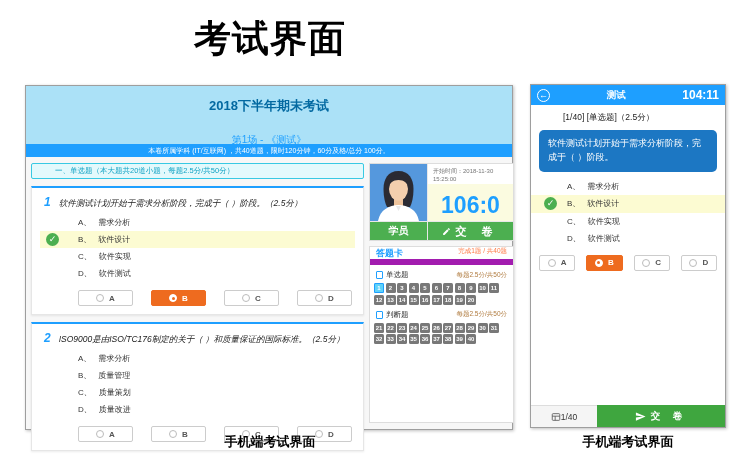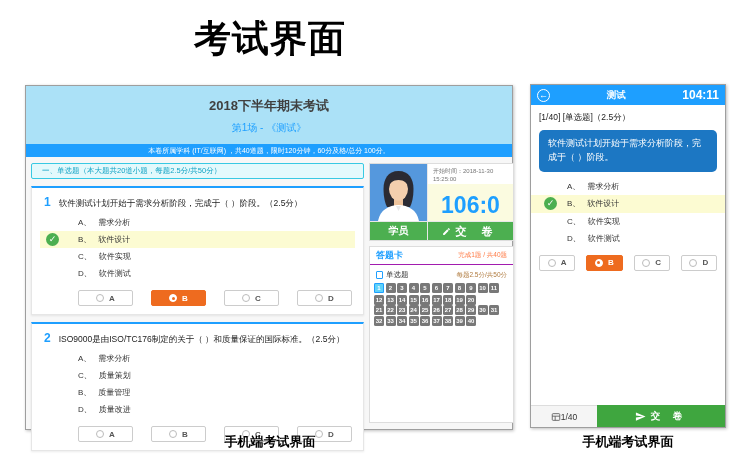--- a/index.html
+++ b/index.html
@@ -7,30 +7,30 @@
   .canvas { position:relative; width:750px; height:468px; background:#fff; overflow:hidden; }
 
   
   .page-title { position:absolute; left:25px; top:14px; width:490px; text-align:center;
     font-size:37px; font-weight:bold; color:#000; letter-spacing:1px; }
 
   
   .desktop { position:absolute; left:25px; top:85px; width:488px; height:345px;
     border:1px solid #9e9e9e; background:#f7f7f7; box-shadow:1px 1px 3px rgba(0,0,0,.25); }
   .d-header { height:58px; background:#abe1f7; text-align:center; padding-top:11px; }
-  .d-title { font-size:13px; font-weight:bold; color:#404040; }
-  .d-sub { font-size:10px; color:#1E9FFF; margin-top:6px; }
+  .d-title { font-size:13px; font-weight:bold; color:#0369a1; }
+  .d-sub { font-size:10px; color:#1E9FFF; margin-top:18px; }
   .d-banner { height:13px; background:#1E9FFF; color:#fff; font-size:7px; line-height:13px; text-align:center; }
   .d-body { position:relative; height:272px; padding:5px 4px; }
   .d-questions { position:absolute; left:5px; top:6px; width:333px; }
   .d-section-header { height:16px; line-height:14px; font-size:7.5px; color:#12a3c4;
-    background:#e3f9fc; border:1px solid #38c9e3; border-radius:2px; padding-left:10px; }
+    background:#e3f9fc; border:1px solid #38c9e3; border-radius:2px; padding-left:23px; }
   .qcard { margin-top:7px; background:#fff; border:1px solid #e6e6e6; border-top:2px solid #1E9FFF;
     box-shadow:0 1px 2px rgba(0,0,0,.08); padding:7px 8px 8px; }
-  .qhead { font-size:8.5px; color:#222; margin-bottom:4px; }
+  .qhead { font-size:8.5px; color:#222; margin-bottom:4px;font-style:italic; }
   .qnum { color:#1E9FFF; font-weight:bold; font-size:12px; margin:0 8px 0 4px; }
   .opt { position:relative; height:17px; line-height:17px; font-size:8px; color:#333; padding-left:38px; }
   .opt.sel { background:#fcfbd2; }
   .check { position:absolute; left:6px; top:2px; width:13px; height:13px; border-radius:50%;
     background:#4CAF50; color:#fff; font-size:9px; line-height:13px; text-align:center; font-weight:bold; }
   .olabel { margin-right:7px; }
   .btnrow { margin:8px 0 0 38px; display:flex; gap:18px; }
   .abtn { width:55px; height:16px; border:1px solid #ccc; background:#fff; border-radius:2px;
     font-size:8px; font-weight:bold; color:#555; display:flex; align-items:center; justify-content:center; gap:5px; cursor:pointer;
     font-family:"Liberation Sans",sans-serif; }
@@ -46,42 +46,42 @@
   .photo { width:57px; height:57px; background:#4a90d9; }
   .info-right { background:#fff; display:flex; flex-direction:column; }
   .start-time { font-size:6px; color:#777; padding:3px 0 2px 5px; background:#fff; }
   .timer { flex:1; background:#fbfbe0; color:#1E9FFF; font-size:23px; font-weight:bold;
     text-align:center; line-height:42px; overflow:hidden; }
   .role { background:#4CAF50; color:#fff; font-size:10px; font-weight:bold; text-align:center; line-height:18px; }
   .submit { background:#4CAF50; border:none; color:#fff; font-size:11px; font-weight:bold;
     letter-spacing:6px; display:flex; align-items:center; justify-content:center; gap:4px; cursor:pointer;
     font-family:"Liberation Sans",sans-serif; }
   .card-box { margin-top:5px; background:#fff; border:1px solid #ddd; flex:1; }
-  .card-header { height:18px; border-bottom:1px solid #a21caf; display:flex; align-items:center; justify-content:space-between; padding:0 6px;gap:9px; }
+  .card-header { height:18px; border-bottom:6px solid #a21caf; display:flex; justify-content:space-between; padding:0 6px;gap:9px; }
   .card-title { font-size:9px; font-weight:bold; color:#1E9FFF; }
   .card-progress { font-size:6.5px; color:#ff7a45; }
   .secrow { display:flex; align-items:center; justify-content:space-between; padding:5px 6px 3px; }
   .secname { font-size:7.5px; color:#333; display:flex; align-items:center; gap:3px; }
   .docicon { display:inline-block; width:7px; height:8px; border:1px solid #1E9FFF; border-radius:1px; }
   .secscore { font-size:6.5px; color:#b07b3f; }
   .tilegrid { display:flex; flex-wrap:wrap; gap:1.5px; padding:0 4px; }
   .tile { width:10px; height:10px; background:#787878; color:#fff; font-size:6px; font-weight:bold;
     line-height:10px; text-align:center; border-radius:1.5px; cursor:pointer; }
   .tile.active { background:#5fd2f9; box-shadow:inset 0 0 0 1px #1E9FFF; }
 
   
   .mobile { position:absolute; left:530px; top:84px; width:196px; height:344px;
     border:1px solid #9e9e9e; background:#fff; display:flex; flex-direction:column;
     box-shadow:1px 1px 3px rgba(0,0,0,.25); }
   .m-header { height:20px; background:#1E9FFF; color:#fff; display:flex; align-items:center; padding:0 6px; flex:0 0 auto; }
   .mback { width:13px; height:13px; border:1.5px solid #fff; border-radius:50%; color:#fff;
     font-size:9px; line-height:10px; text-align:center; cursor:pointer; }
   .m-title { flex:1; text-align:center; font-size:9.5px; font-weight:bold; }
   .m-timer { font-size:12px; font-weight:bold; }
-  .m-meta { padding:7px 8px 0; font-size:8.5px; color:#222; }
+  .m-meta { padding:7px 8px 0; font-size:8.5px; color:#222;margin-left:24px; }
   .m-question { margin:6px 8px; background:#1c77c3; color:#fff; border-radius:5px;
     padding:7px 9px; font-size:9px; line-height:1.55; }
   .m-opt { position:relative; height:17.5px; line-height:17.5px; font-size:8px; color:#333; padding-left:36px; }
   .m-opt.sel { background:#fcfbd2; }
   .m-opt .check { left:13px; }
   .m-btnrow { margin:7px 8px; display:flex; gap:11px; }
   .m-btnrow .abtn { width:38px; }
   .m-spacer { flex:1; }
   .m-bottom { height:22px; display:flex; flex:0 0 auto; }
   .m-progress { width:66px; background:#f5f5f5; border-top:1px solid #ddd; display:flex;
@@ -122,22 +122,22 @@
               <div class="btnrow">
                 <button class="abtn"><span class="radio"></span>A</button>
                 <button class="abtn on"><span class="radio"></span>B</button>
                 <button class="abtn"><span class="radio"></span>C</button>
                 <button class="abtn"><span class="radio"></span>D</button>
               </div>
             </div>
             <div class="qcard">
               <div class="qhead"><span class="qnum">2</span><span class="qtext">ISO9000是由ISO/TC176制定的关于（ ）和质量保证的国际标准。（2.5分）</span></div>
               <div class="opt"><span class="olabel">A、</span><span class="otext">需求分析</span></div>
+              <div class="opt"><span class="olabel">B、</span><span class="otext">质量管理</span></div>
               <div class="opt"><span class="olabel">C、</span><span class="otext">质量策划</span></div>
-              <div class="opt"><span class="olabel">B、</span><span class="otext">质量管理</span></div>
               <div class="opt"><span class="olabel">D、</span><span class="otext">质量改进</span></div>
               <div class="btnrow">
                 <button class="abtn"><span class="radio"></span>A</button>
                 <button class="abtn"><span class="radio"></span>B</button>
                 <button class="abtn"><span class="radio"></span>C</button>
                 <button class="abtn"><span class="radio"></span>D</button>
               </div>
             </div>
           </div>
       </div>
@@ -197,20 +197,27 @@
                 <span class="tile">12</span>
                 <span class="tile">13</span>
                 <span class="tile">14</span>
                 <span class="tile">15</span>
                 <span class="tile">16</span>
                 <span class="tile">17</span>
                 <span class="tile">18</span>
                 <span class="tile">19</span>
                 <span class="tile">20</span>
               </div>
+              <div class="secrow">
+                <span class="secname">
+                  <span class="docicon"></span>
+                  <span>判断题</span>
+                </span>
+                <span class="secscore">每题2.5分/共50分</span>
+              </div>
               <div class="tilegrid">
                 <span class="tile">21</span>
                 <span class="tile">22</span>
                 <span class="tile">23</span>
                 <span class="tile">24</span>
                 <span class="tile">25</span>
                 <span class="tile">26</span>
                 <span class="tile">27</span>
                 <span class="tile">28</span>
                 <span class="tile">29</span>

